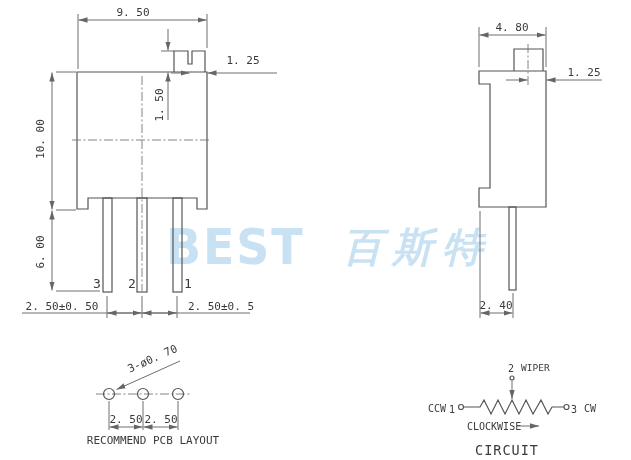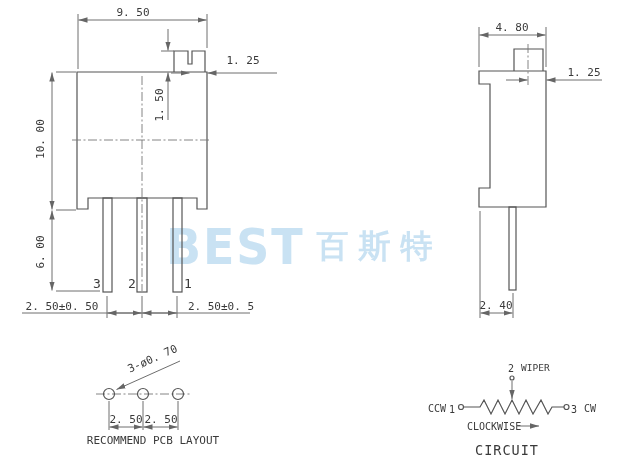--- a/index.html
+++ b/index.html
@@ -1,22 +1,22 @@
 <!DOCTYPE html>
 <html><head>
 <meta charset="utf-8">
 <style>
   html,body{margin:0;padding:0;background:#fff;}
   #stage{position:relative;width:631px;height:460px;background:#fff;overflow:hidden;
          font-family:"DejaVu Sans Mono",monospace;}
-  .watermark{position:absolute;left:166px;top:218px;display:flex;align-items:center;
+  .watermark{position:absolute;left:166px;top:218px;display:flex;align-items:center;gap:26px;
              color:#c9e2f3;user-select:none;white-space:nowrap;}
   .wm-latin{font-family:"DejaVu Sans",sans-serif;font-weight:800;font-size:50px;
             letter-spacing:2px;transform:scaleX(.92);transform-origin:left center;}
-  .wm-cjk{font-family:"DejaVu Sans",sans-serif;font-weight:700;font-size:32px;letter-spacing:10px;}
+  .wm-cjk{font-family:"DejaVu Sans",sans-serif;font-weight:700;font-size:40px;letter-spacing:10px;font-style:italic;}
   svg{position:absolute;left:0;top:0;}
   .ln{stroke:#555;fill:none;stroke-width:1.2px;}
   .dimln{stroke:#6e6e6e;fill:none;stroke-width:1px;}
   .cl{stroke:#777;fill:none;stroke-width:0.9px;stroke-dasharray:9 2.5 2 2.5;}
   text{fill:#3a3a3a;font-family:"DejaVu Sans Mono",monospace;}
   .dim{font-size:11px;}
   .pinlbl{font-size:13px;}
   .circ{font-size:10px;}
   .circsm{font-size:9.5px;}
   .cap{font-size:11px;}

